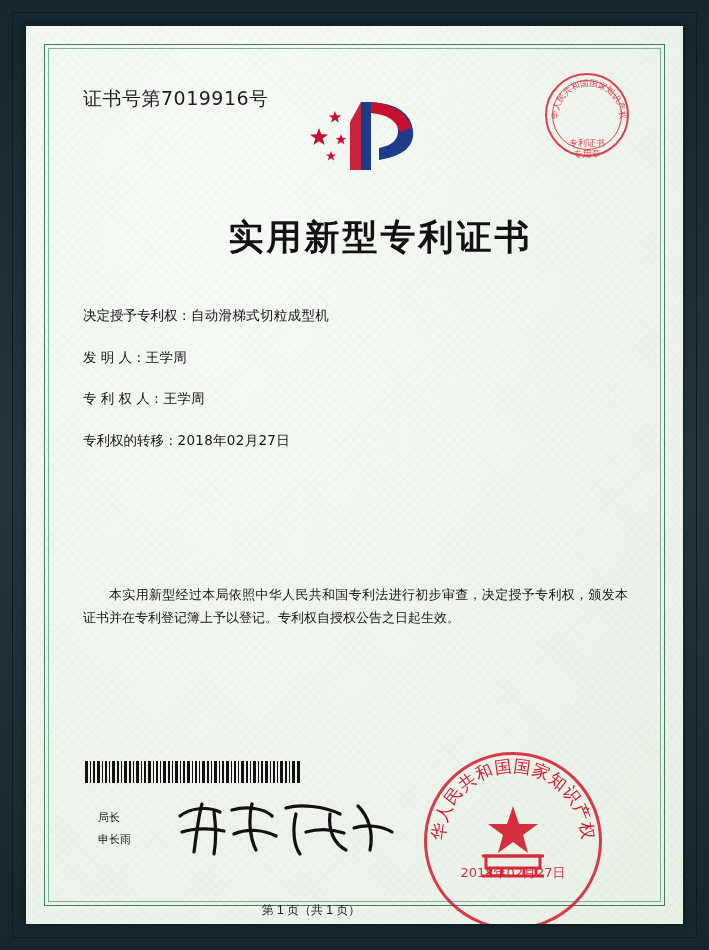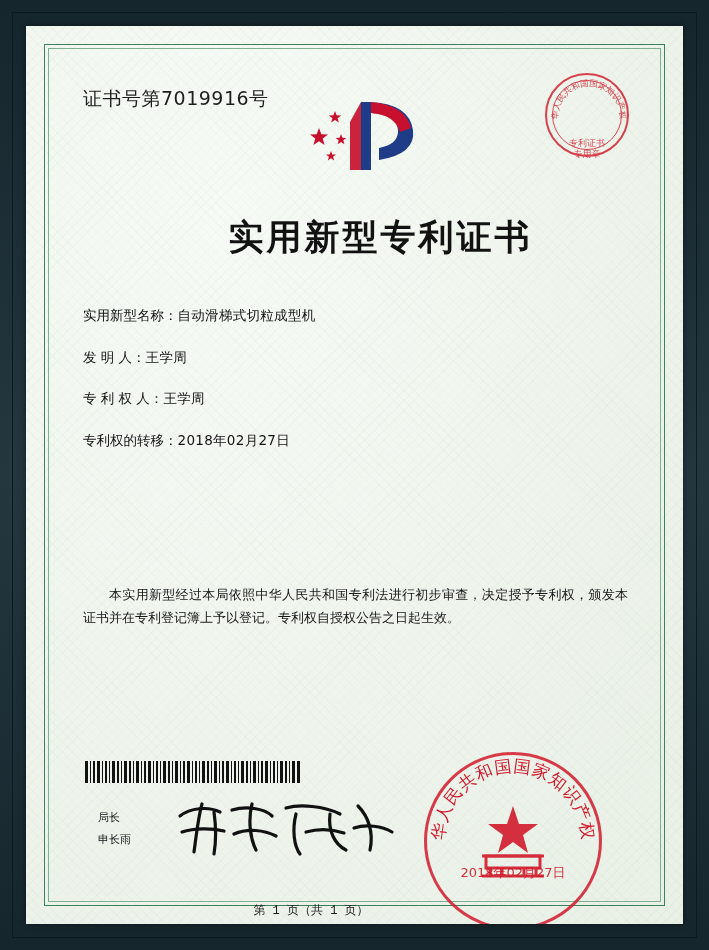--- a/index.html
+++ b/index.html
@@ -252,21 +252,21 @@
 
   
   .page-footer {
     position: absolute;
     left: 0;
     top: 876px;
     width: 570px;
     text-align: center;
     font-size: 12px;
     color: #1a1a1a;
-    font-family: Liberation Mono, monospace;
+    font-family: Liberation Sans, sans-serif;
   }
 </style>
 </head>
 <body>
 
 <div class="frame">
   <div class="frame-inner-shadow"></div>
 
   <div class="paper">
     <div class="border-outer"></div>
@@ -303,21 +303,21 @@
             <textPath href="#arcTop" startOffset="50%">中华人民共和国国家知识产权局</textPath>
           </text>
         </svg>
         <div class="seal-center">专利证书<br>专用章</div>
       </div>
 
       <div class="doc-title">实用新型专利证书</div>
 
       <div class="fields">
         <div class="field-row">
-          <span class="field-label">实用新型名称：</span>
+          <span class="field-label">决定授予专利权：</span>
           <span class="field-value">自动滑梯式切粒成型机</span>
         </div>
         <div class="field-row">
           <span class="field-label">发 明 人：</span>
           <span class="field-value">王学周</span>
         </div>
         <div class="field-row">
           <span class="field-label">专 利 权 人：</span>
           <span class="field-value">王学周</span>
         </div>

